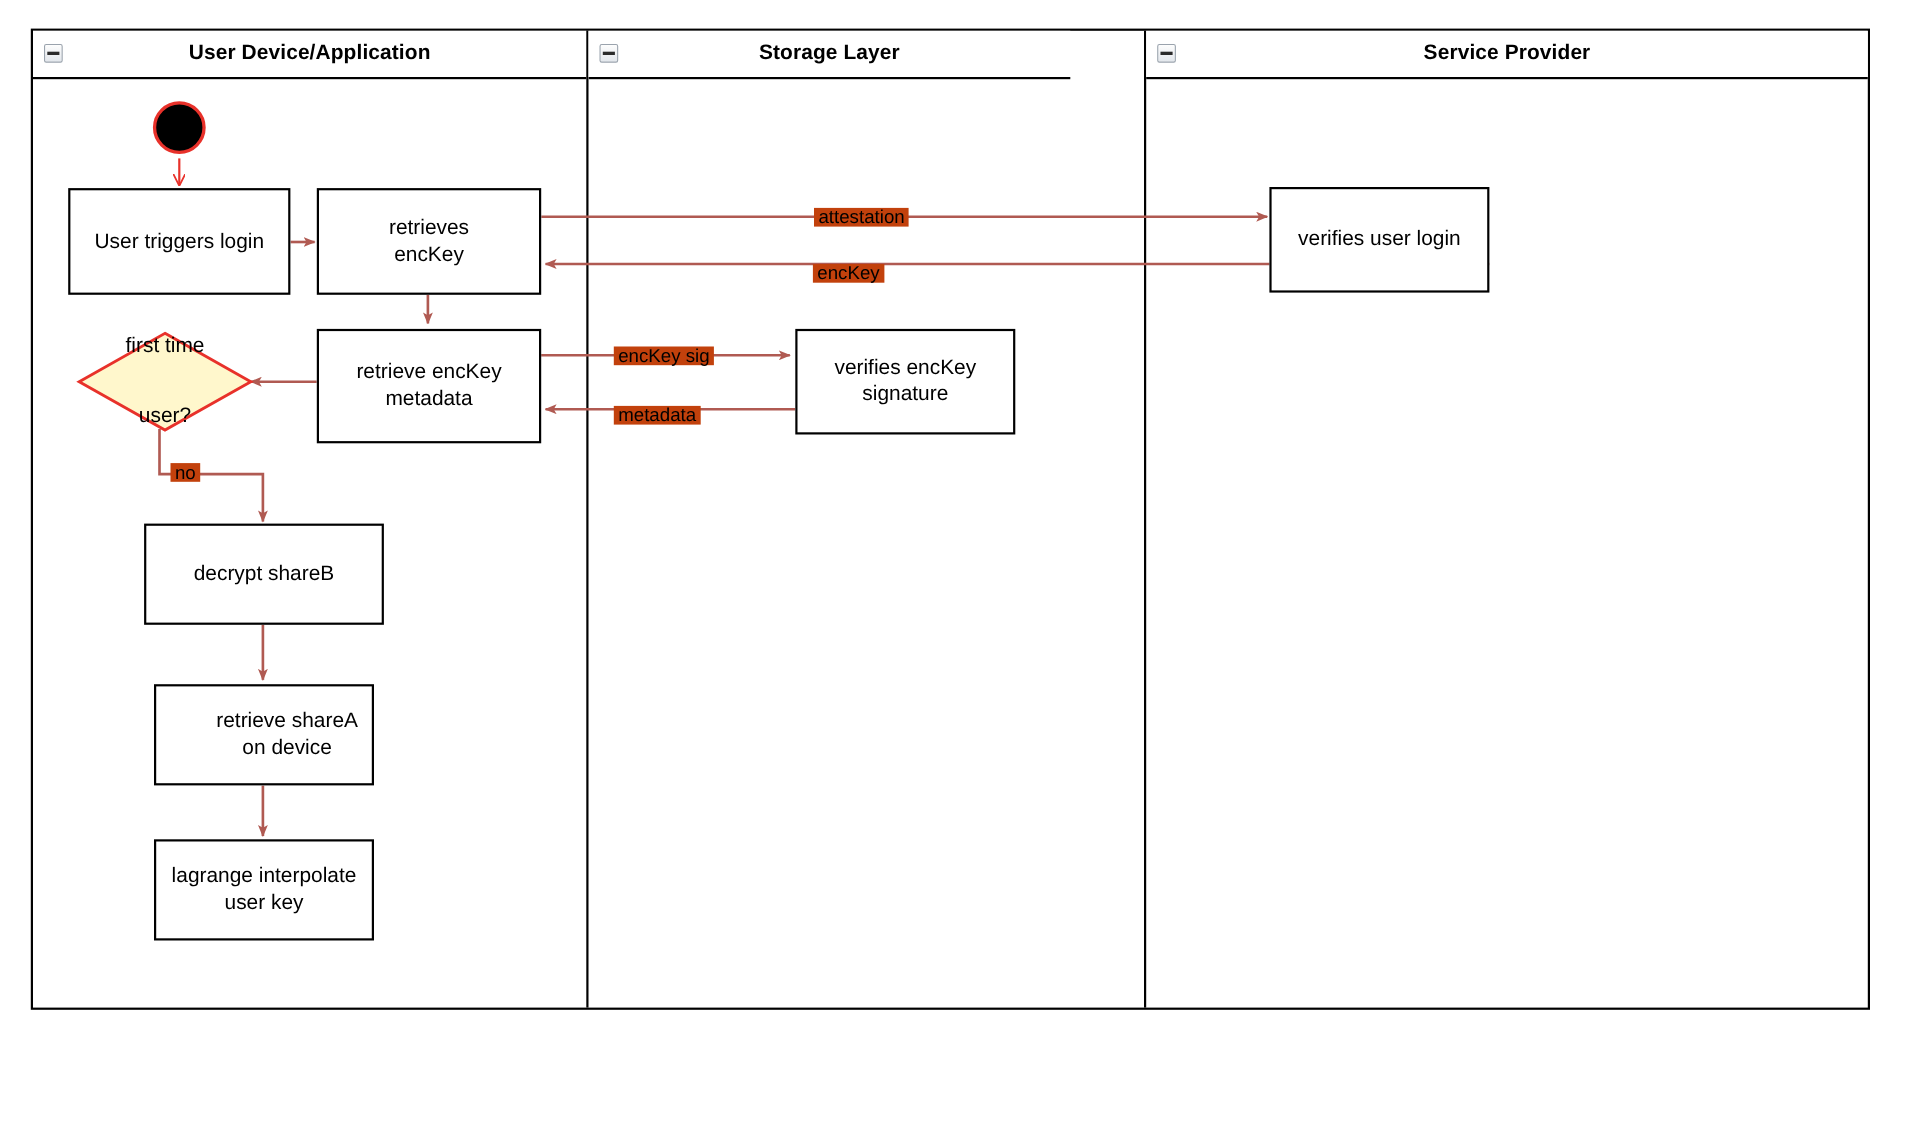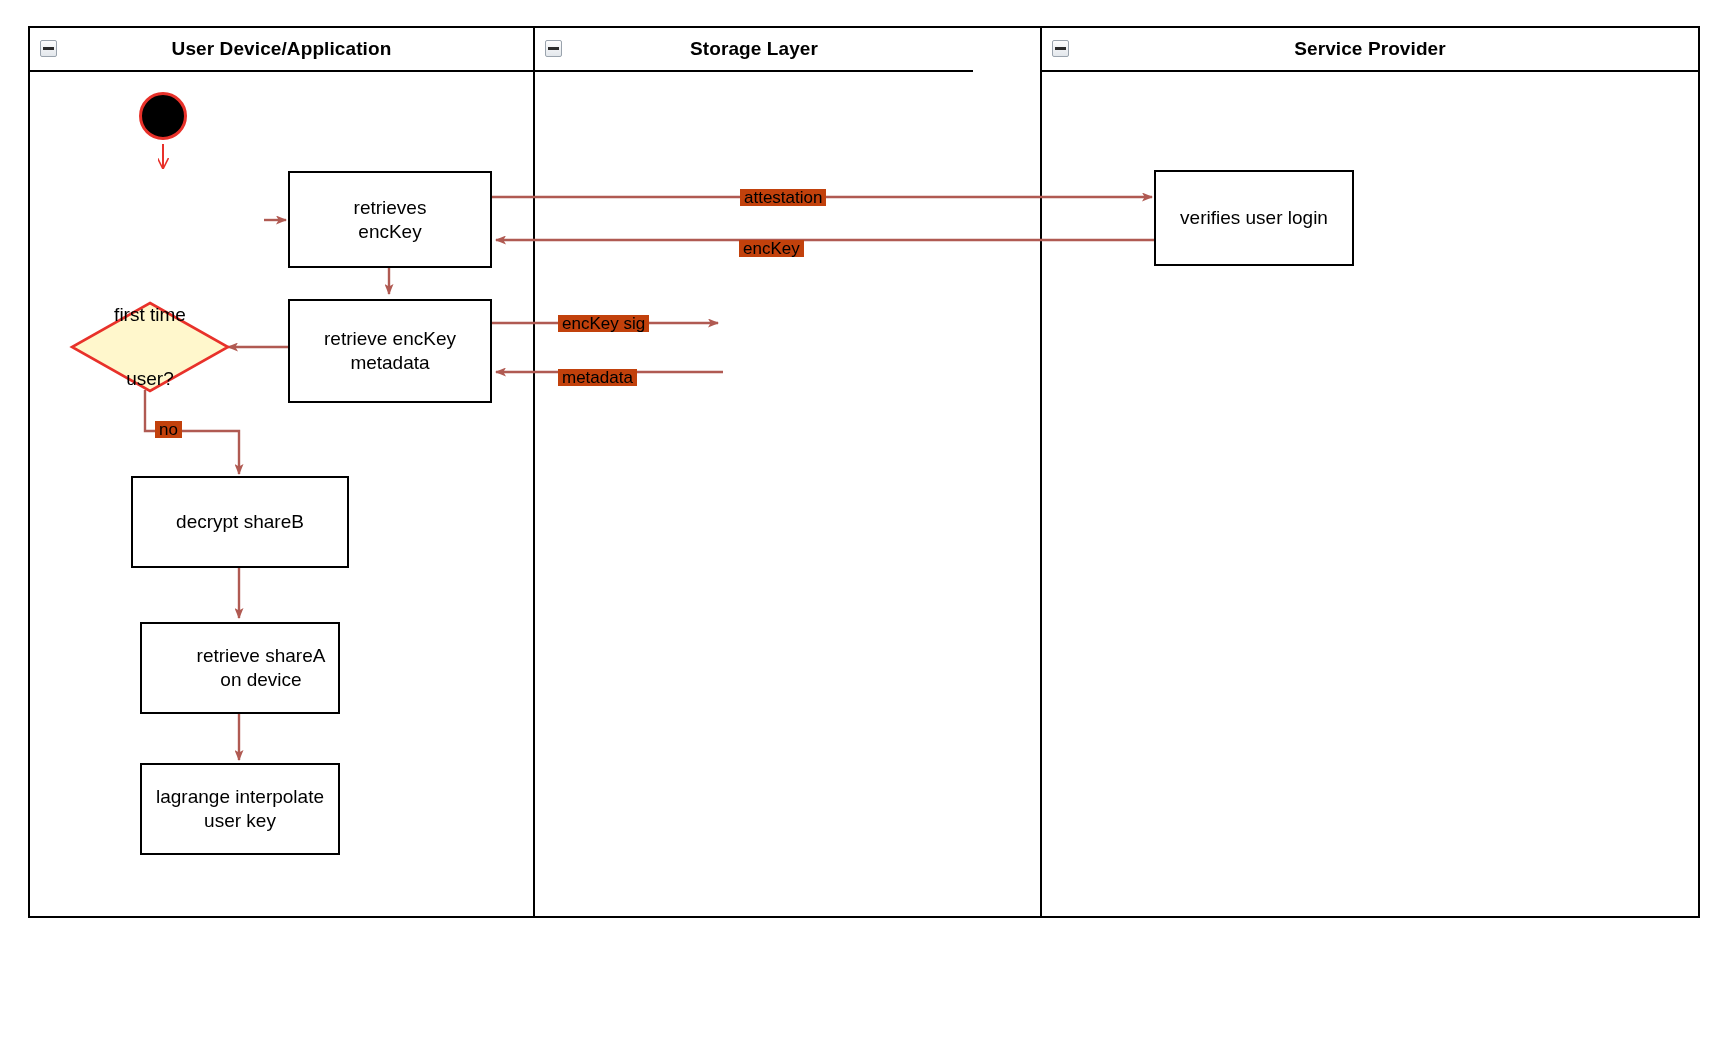--- a/index.html
+++ b/index.html
@@ -205,20 +205,23 @@
       <path d="M239,568 L239,618" marker-end="url(#arrow)"></path>
 
       <path d="M239,714 L239,760" marker-end="url(#arrow)"></path>
     </g>
 
     <polygon points="150,303 228,347 150,391 72,347" fill="#fff7cc" stroke="#e8312a" stroke-width="2.6"></polygon>
   </svg>
 
   <div class="start-node" style="left:139px; top:92px;"></div>
 
+  <div class="node" style="left:62px; top:171px; width:202px; height:97px;">
+    <span>User triggers login</span>
+  </div>
 
   <div class="node" style="left:288px; top:171px; width:204px; height:97px; flex-direction:column;">
     <span>retrieves</span>
     <span>encKey</span>
   </div>
 
   <div class="node" style="left:288px; top:299px; width:204px; height:104px; flex-direction:column;">
     <span>retrieve encKey</span>
     <span>metadata</span>
   </div>
@@ -237,20 +240,24 @@
   <div class="node" style="left:140px; top:622px; width:200px; height:92px; flex-direction:column;padding-left:48px;">
     <span>retrieve shareA</span>
     <span>on device</span>
   </div>
 
   <div class="node" style="left:140px; top:763px; width:200px; height:92px; flex-direction:column;">
     <span>lagrange interpolate</span>
     <span>user key</span>
   </div>
 
+  <div class="node" style="left:723px; top:299px; width:200px; height:96px; flex-direction:column;">
+    <span>verifies encKey</span>
+    <span>signature</span>
+  </div>
 
   <div class="node" style="left:1154px; top:170px; width:200px; height:96px;">
     <span>verifies user login</span>
   </div>
 
   <div class="edge-label" style="left:740px; top:189px;">attestation</div>
 
   <div class="edge-label" style="left:739px; top:240px;">encKey</div>
 
   <div class="edge-label" style="left:558px; top:315px;">encKey sig</div>

